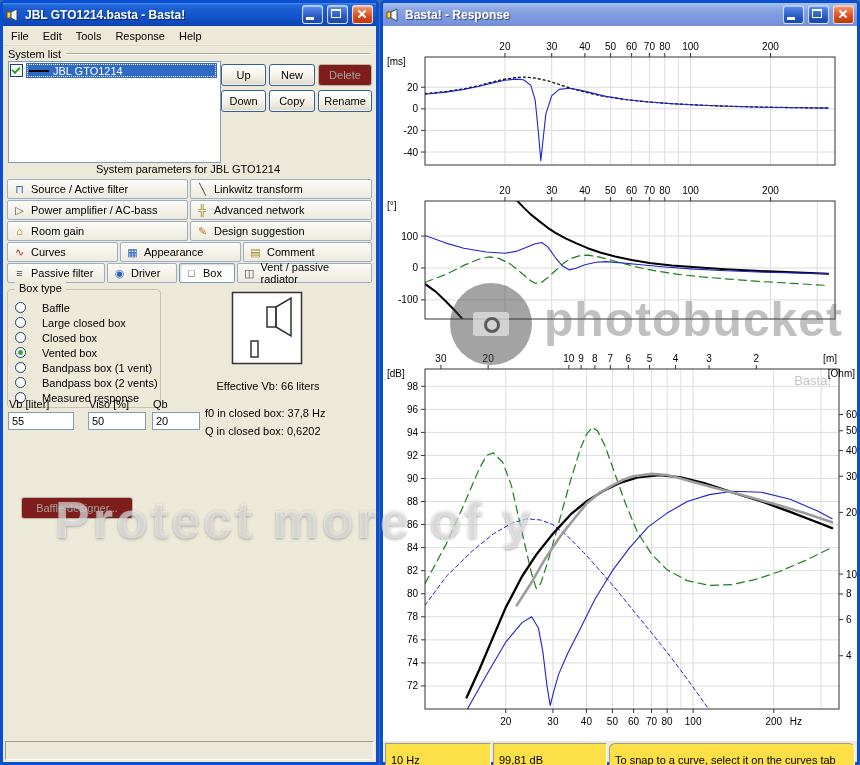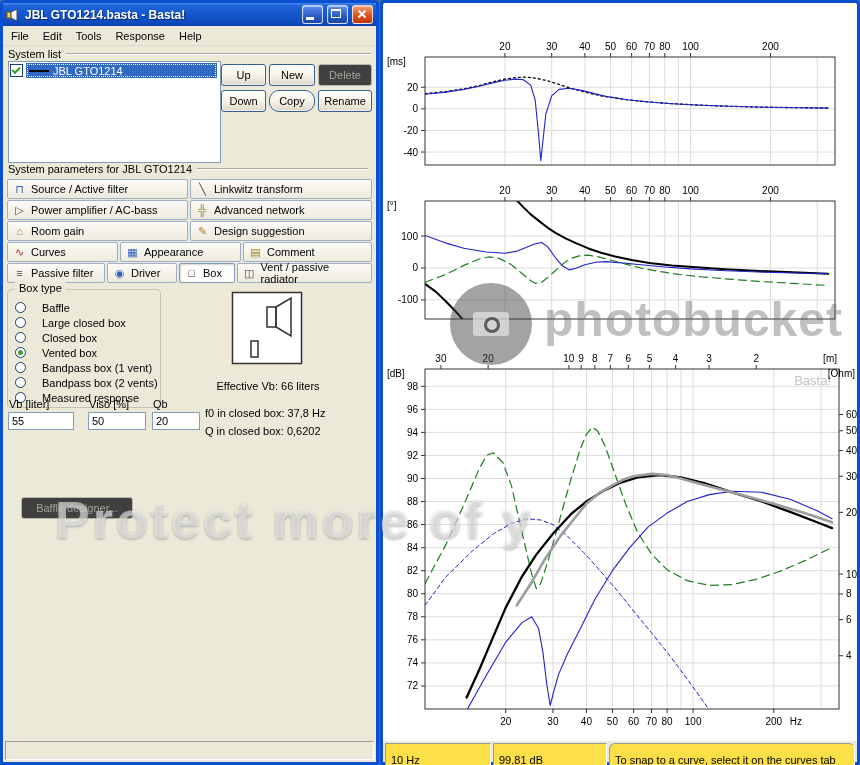--- a/index.html
+++ b/index.html
@@ -37,21 +37,21 @@
   .row-hl{flex:1;display:flex;align-items:center;gap:4px;background:#316ac5;color:#fff;height:15px;
     outline:1px dotted #fff;outline-offset:-2px;padding-left:3px;margin-right:2px;}
   .line-sample{width:20px;height:2px;background:#000;}
   .checkbox{width:11px;height:11px;border:1px solid #1a3e6e;background:#fff;position:relative;flex:0 0 auto;}
   .checkbox.checked::after{content:"";position:absolute;left:1px;top:2px;width:6px;height:3px;
     border-left:2px solid #21a121;border-bottom:2px solid #21a121;transform:rotate(-45deg);}
 
   .xp-btn{position:absolute;height:22px;font-size:11px;color:#000;border:1px solid #365f91;border-radius:3px;
     background:linear-gradient(#ffffff,#f4f1e6 55%,#dcd8c8);display:flex;align-items:center;justify-content:center;
     box-shadow:inset 0 0 0 1px rgba(255,255,255,.6);cursor:default;}
-  .xp-btn.disabled{color:#a6a398;border-color:#b9b6a8;background:#404040;box-shadow:none;}
+  .xp-btn.disabled{color:#a6a398;border-color:#b9b6a8;background:#7f1d1d;box-shadow:none;}
 
   
   .pbtn{position:absolute;height:20px;box-sizing:border-box;font-size:11px;color:#000;border:1px solid #9daec8;border-radius:2px;
     background:linear-gradient(#fcfbf7,#edeadd);display:flex;align-items:center;gap:5px;padding:0 5px;}
   .pbtn.active{background:#fff;border-color:#7f9db9;box-shadow:inset 1px 1px 2px rgba(0,0,0,.18);}
   .pbtn .ic{width:13px;text-align:center;font-size:11px;line-height:1;}
   .ic-blue{color:#2b5fc0;} .ic-dark{color:#444;}
   .ic-orange{color:#c07820;} .ic-red{color:#b03030;} .ic-olive{color:#9a8a20;}
 
   
@@ -128,24 +128,24 @@
           <span class="line-sample"></span>
           <span>JBL GTO1214</span>
         </span>
       </div>
     </div>
 
     <button class="xp-btn" style="left:218px;top:61px;width:45px;">Up</button>
     <button class="xp-btn" style="left:266px;top:61px;width:46px;">New</button>
     <button class="xp-btn disabled" style="left:315px;top:61px;width:54px;" disabled="">Delete</button>
     <button class="xp-btn" style="left:218px;top:87px;width:45px;">Down</button>
-    <button class="xp-btn" style="left:266px;top:87px;width:46px;border-radius:10px;">Copy</button>
+    <button class="xp-btn" style="left:266px;top:87px;width:46px;">Copy</button>
     <button class="xp-btn" style="left:315px;top:87px;width:54px;">Rename</button>
 
-    <div class="divider" style="left:5px;top:160px;right:8px;">
+    <div class="divider" style="left:5px;top:160px;right:8px;flex-direction:column;">
       <span>System parameters for JBL GTO1214</span>
         <span class="line"></span>
     </div>
 
     <div class="pbtn" style="left:4px;top:176px;width:181px;">
       <span class="ic ic-blue">⊓</span>
       <span>Source / Active filter</span>
     </div>
     <div class="pbtn" style="left:187px;top:176px;width:182px;">
       <span class="ic ic-dark">╲</span>
@@ -247,20 +247,37 @@
 
     <span class="small" style="left:202px;top:404px;">f0 in closed box: 37,8 Hz</span>
     <span class="small" style="left:202px;top:422px;">Q in closed box: 0,6202</span>
 
     <button class="xp-btn disabled" style="left:18px;top:494px;width:112px;" disabled="">Baffle designer...</button>
 
     <div class="sunken-strip"></div>
   </div>
 
   <div class="win win-right">
+    <div class="titlebar inactive">
+      <svg class="app-icon" viewBox="0 0 15 14">
+        <rect x="1" y="4" width="4" height="6" fill="#ffd24a" stroke="#7a5a00" stroke-width="1"></rect>
+        <path d="M5 4 L11 1 V13 L5 10 Z" fill="#fff" stroke="#334466" stroke-width="1"></path>
+      </svg>
+      <span class="tb-title">Basta! - Response</span>
+      <span class="tb-btn">
+          <span class="g-min"></span>
+        </span>
+      <span class="tb-btn">
+          <span class="g-max"></span>
+        </span>
+      <span class="tb-btn close">
+          <span class="g-x1"></span>
+          <span class="g-x2"></span>
+        </span>
+    </div>
 
     <div class="chart" style="left:0;top:30px;width:474px;height:137px;">
         <svg width="474" height="137">
           <defs>
             <clipPath id="clip0">
               <rect x="42" y="24" width="410" height="108"></rect>
             </clipPath>
           </defs>
           <line x1="121.9331989764524" y1="24" x2="121.9331989764524" y2="132" stroke="#dcdcdc" stroke-width="1"></line>
           <line x1="168.69112294035972" y1="24" x2="168.69112294035972" y2="132" stroke="#dcdcdc" stroke-width="1"></line>

